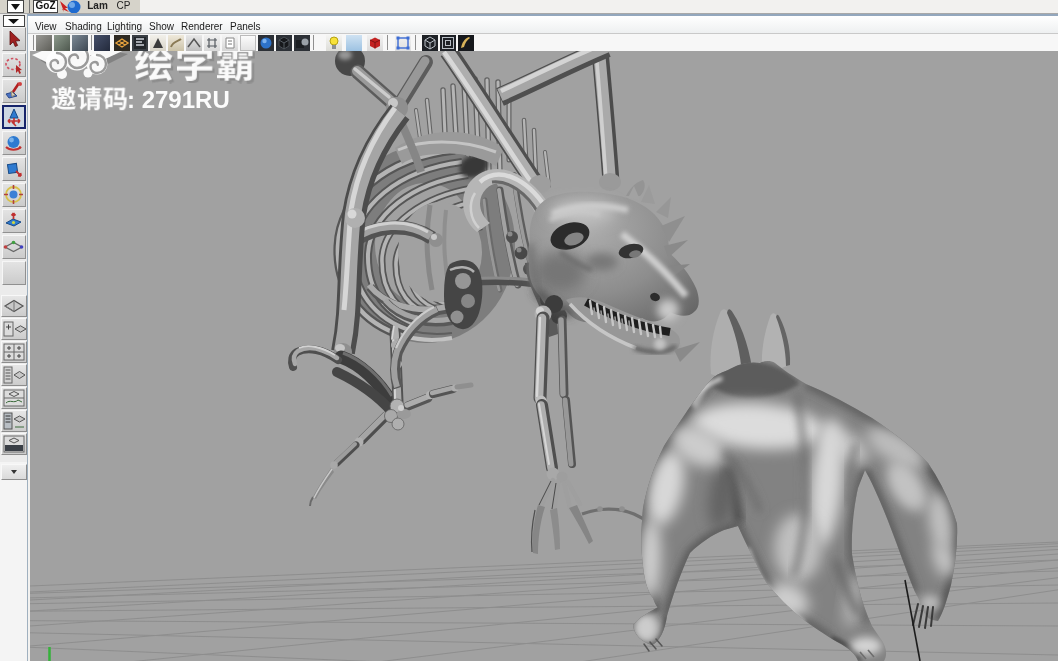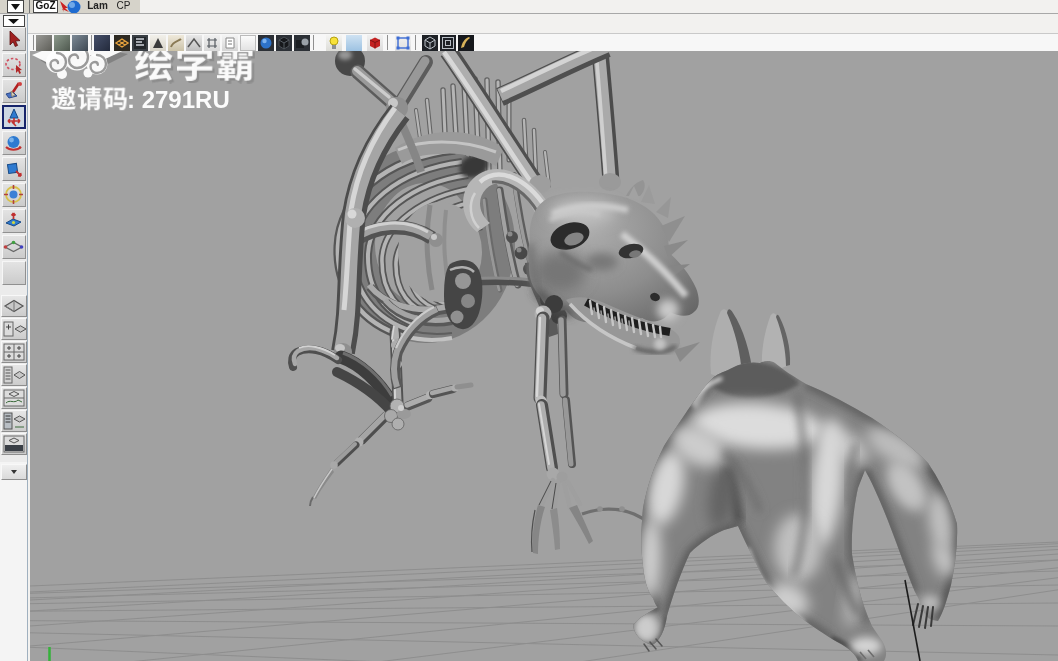--- a/index.html
+++ b/index.html
@@ -43,20 +43,28 @@
     <svg style="position:absolute;left:59px;top:0" width="23" height="13">
       <circle cx="15" cy="7" r="6.5" fill="#1f6bd0"></circle>
       <circle cx="13" cy="5" r="3" fill="#6fa8e8"></circle>
       <path d="M1 1 L9 8 L6 8 L10 12 L3 9 L5 12 Z" fill="#cc2222"></path>
     </svg>
     <div class="tlbl" style="left:86px;width:23px;font-weight:bold;color:#222;">Lam</div>
     <div class="tlbl" style="left:112px;width:23px;font-weight:normal;color:#222;">CP</div>
     <div class="sep13"></div>
   </div>
 
+  <div id="menubar">
+    <span style="left:7px;">View</span>
+    <span style="left:37px;">Shading</span>
+    <span style="left:79px;">Lighting</span>
+    <span style="left:121px;">Show</span>
+    <span style="left:153px;">Renderer</span>
+    <span style="left:202px;">Panels</span>
+  </div>
 
   <div id="iconrow">
     <div class="rsep" style="left:5px"></div>
     <div class="ri" style="left:8px;background:linear-gradient(135deg,#9a9a96,#5e5e58);"></div>
     <div class="ri" style="left:26px;background:linear-gradient(135deg,#8d9a8d,#4e584e);"></div>
     <div class="ri" style="left:44px;background:linear-gradient(135deg,#7d8a96,#3e4852);"></div>
     <div class="rsep" style="left:63px"></div>
     <div class="ri" style="left:66px;background:linear-gradient(135deg,#46506a,#232a3c);"></div>
     <div class="ri" style="left:86px;background:#2e2a22;"><svg width="16" height="16">
           <path d="M2 8 L8 4 L14 8 L8 12 Z M2 8 L8 12 M5 6 L11 10 M5 10 L11 6" stroke="#e8a33d" stroke-width="1.4" fill="none"></path>

